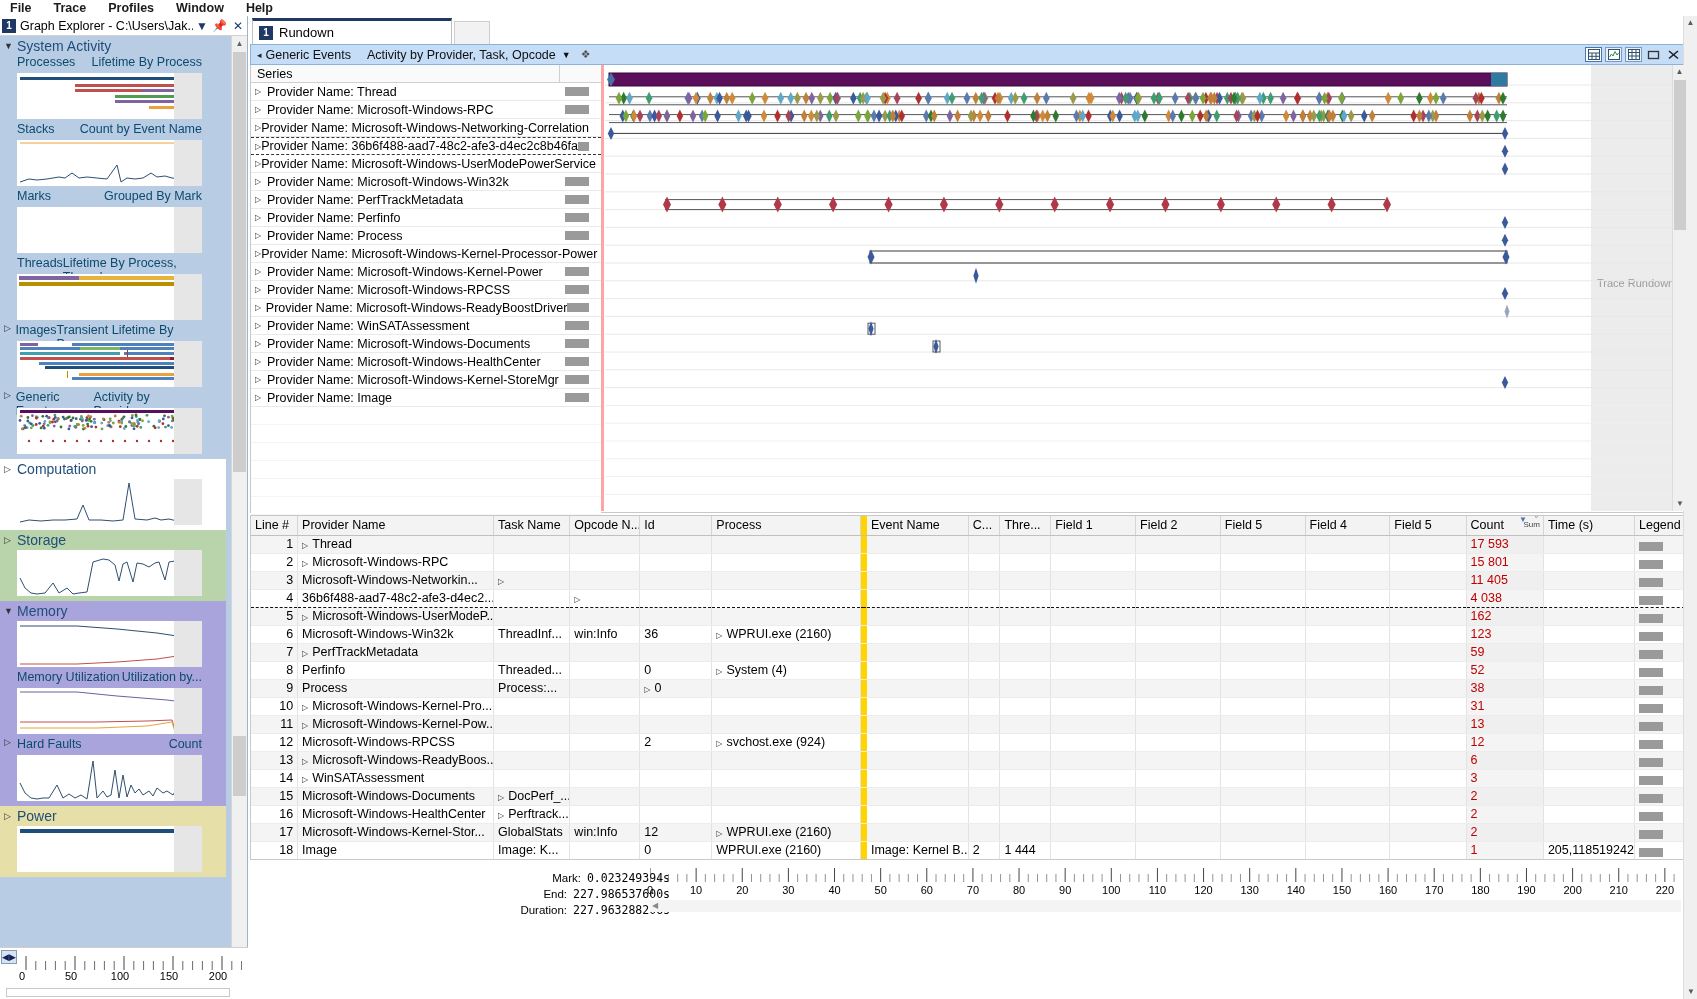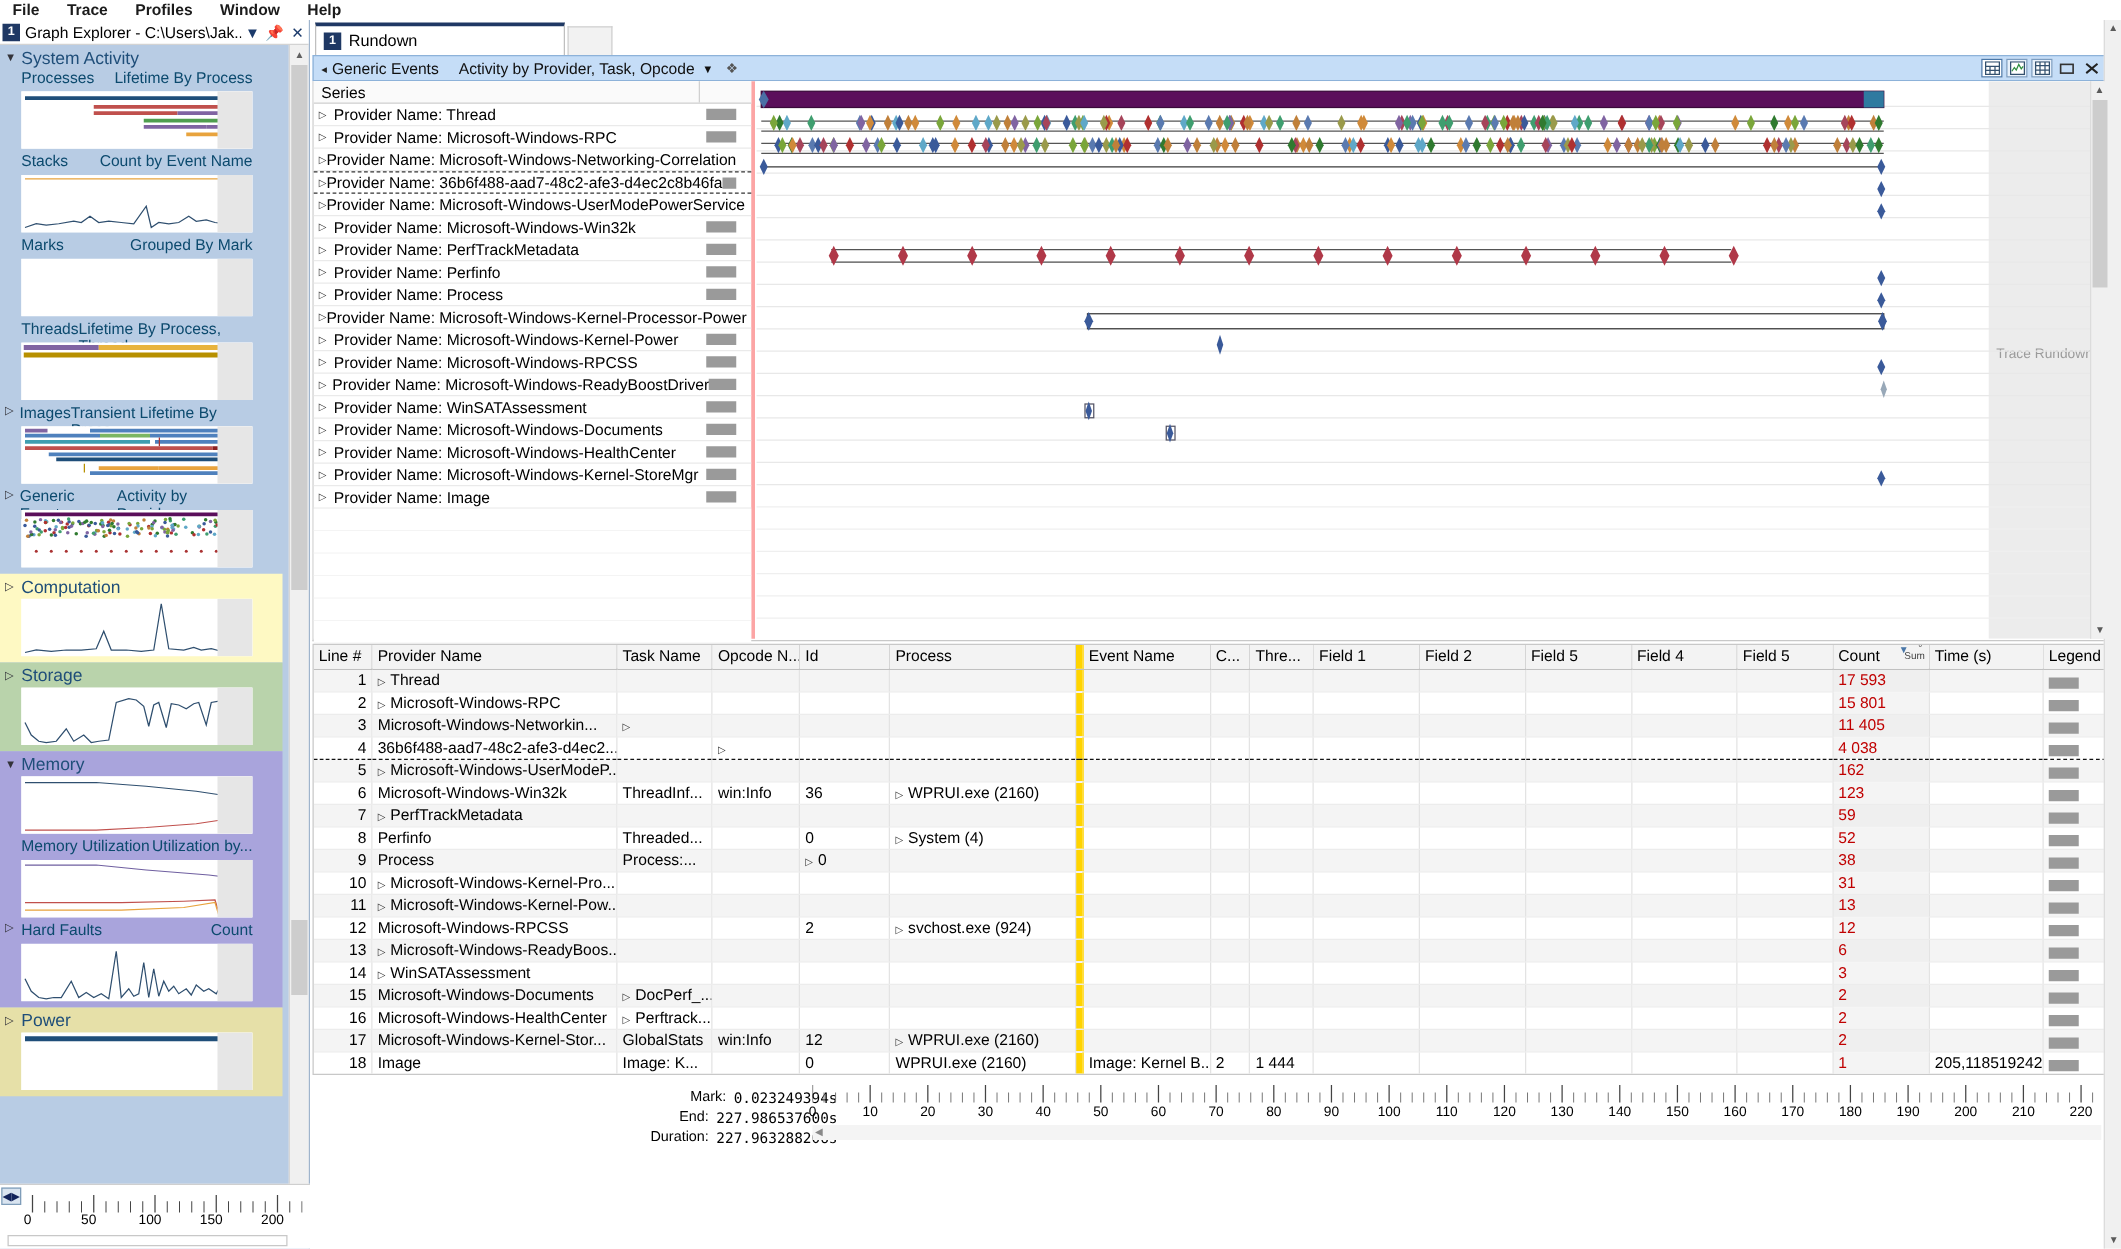--- a/index.html
+++ b/index.html
@@ -64,21 +64,21 @@
   .row-lbl.with-tri .nm { margin-left: 0; }
 
   .mini {
     margin: 1px 24px 3px 17px; height: 46px; background: #fff;
     border: 0; position: relative; overflow: hidden;
   }
   .mini .shade { position: absolute; right: 0; top: 0; width: 28px; height: 100%; background: #e6e6e6; }
   .mini svg { position: absolute; inset: 0; width: 100%; height: 100%; }
 
   .sect-sysact { background: #b8cce4; }
-  .sect-comp { background: #fef9c3; }
+  .sect-comp { background: #ffffff; }
   .sect-stor { background: #b9d3ab; }
   .sect-mem  { background: #a9a4dc; }
   .sect-pow  { background: #e6e0a8; }
 
   
   .lp-scroll {
     position: absolute; right: 0; top: 20px; width: 16px; height: 926px;
     background: #f0f0f0; border-left: 1px solid #d6d6d6;
   }
   .lp-scroll .arrow { height: 15px; text-align: center; font-size: 8px; color: #606060; line-height: 15px; }

